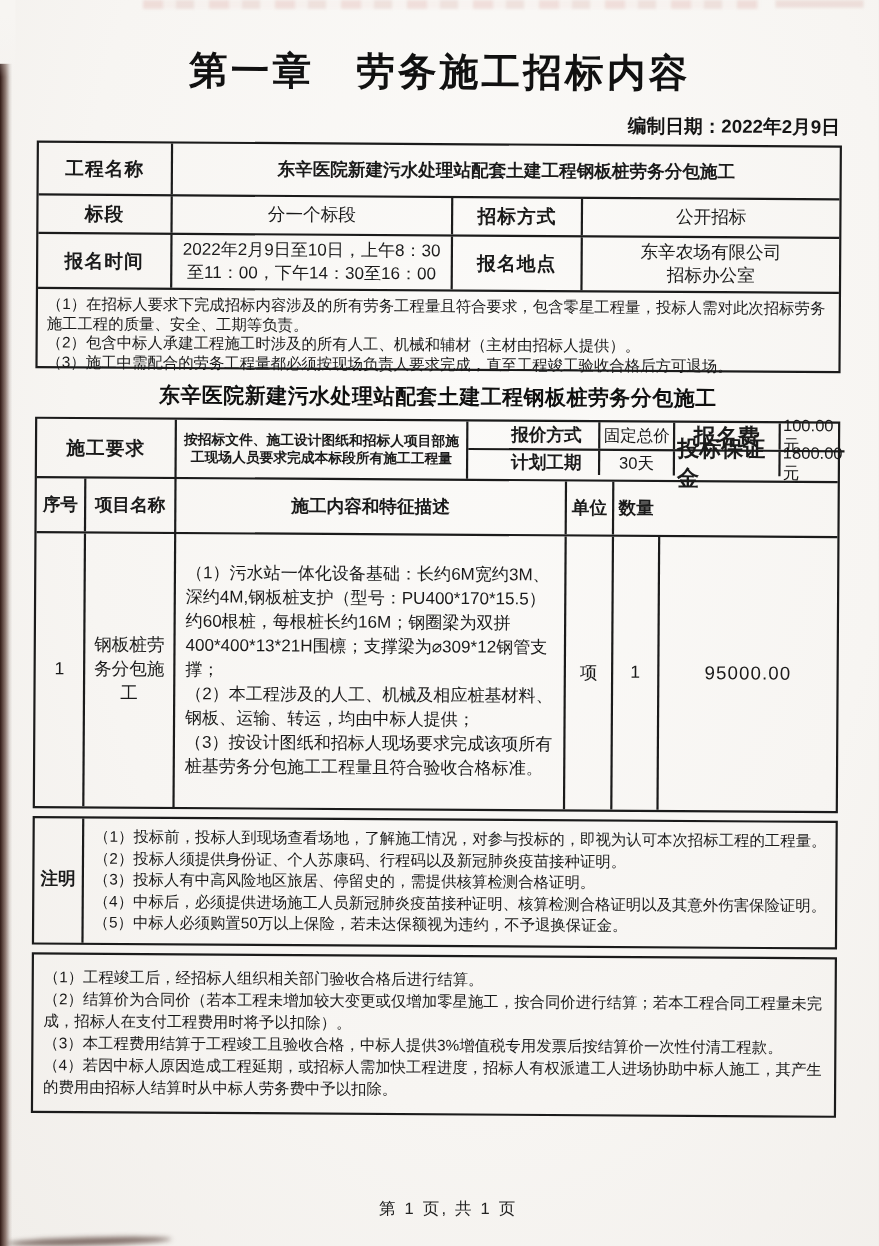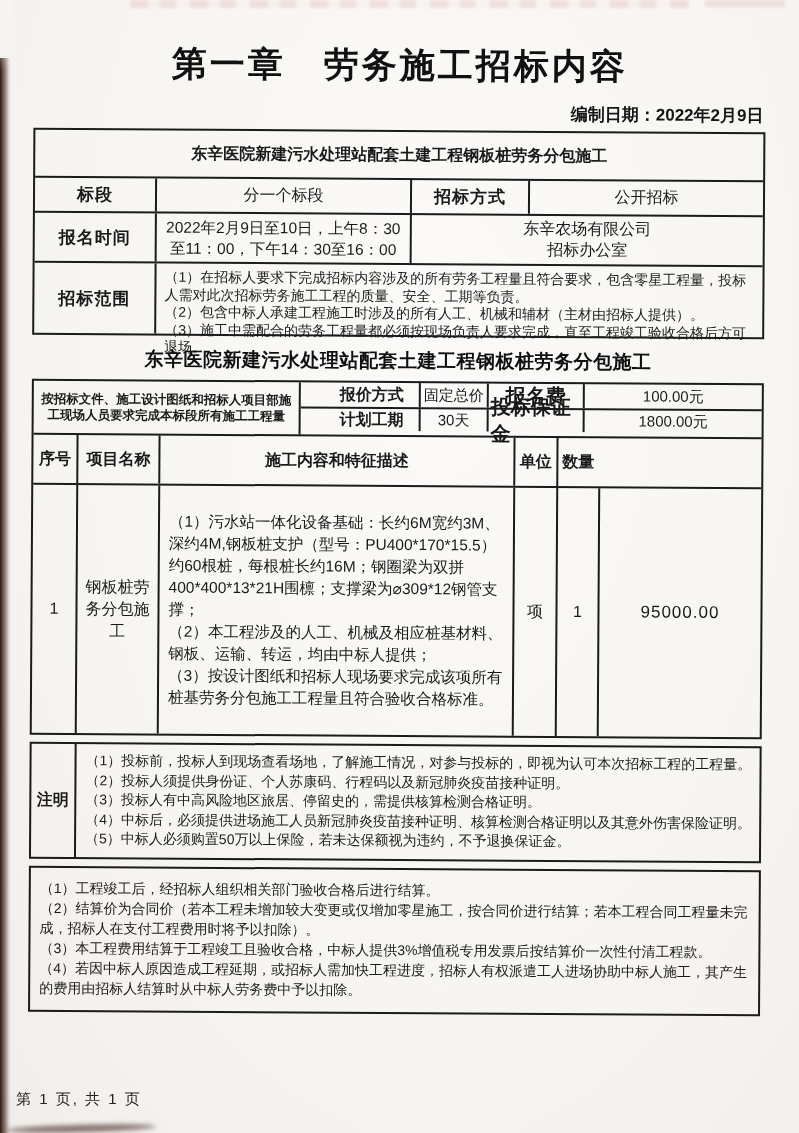--- a/index.html
+++ b/index.html
@@ -134,71 +134,73 @@
   .blk-body {
     flex: 1 1 auto; min-width: 0; align-items: flex-start; text-align: left;
     justify-content: center; padding: 7px 4px 8px 9px;
     font-size: 14px; line-height: 19.5px;
   }
   .blk-body div { width: 100%; }
   .settle-body { line-height: 20px; padding-top: 10px; padding-bottom: 12px; }
 
   .footer {
     position: absolute; left: 16px; right: 0; bottom: 24px;
-    font-size: 15px; color: #222; letter-spacing: 2px;
+    text-align: center; font-size: 15px; color: #222; letter-spacing: 2px;
   }
 </style>
 </head>
 <body>
 
 <div class="page">
 
   <div class="top-bleed"></div>
   <div class="top-bleed-2"></div>
   <div class="binding-shadow"></div>
   <div class="binding-shadow-top-fade"></div>
   <div class="bottom-smudge"></div>
 
   <div class="content">
 
     <div class="doc-title">第一章　劳务施工招标内容</div>
     <div class="date-line">编制日期：2022年2月9日</div>
 
     <div class="tbl">
       <div class="trow h-r1">
+        <div class="tcell w-label lbl">工程名称</div>
         <div class="tcell grow val bold">东辛医院新建污水处理站配套土建工程钢板桩劳务分包施工</div>
       </div>
       <div class="trow h-r2">
         <div class="tcell w-label lbl">标段</div>
         <div class="tcell w-v1 val">分一个标段</div>
         <div class="tcell w-l2 lbl">招标方式</div>
         <div class="tcell grow val">公开招标</div>
       </div>
       <div class="trow h-r3">
         <div class="tcell w-label lbl">报名时间</div>
         <div class="tcell w-v1 val" style="font-size:15.5px; line-height:21px;">2022年2月9日至10日，上午8：30至11：00，下午14：30至16：00</div>
+        <div class="tcell w-l2 lbl">报名地点</div>
         <div class="tcell grow val">
           <div>东辛农场有限公司</div>
           <div>招标办公室</div>
         </div>
       </div>
       <div class="trow" style="height:72px;">
-        <div class="tcell w-label lbl">招标范围</div>
         <div class="tcell grow scope-cell">
           <div>（1）在招标人要求下完成招标内容涉及的所有劳务工程量且符合要求，包含零星工程量，投标人需对此次招标劳务施工工程的质量、安全、工期等负责。</div>
           <div>（2）包含中标人承建工程施工时涉及的所有人工、机械和辅材（主材由招标人提供）。</div>
           <div>（3）施工中需配合的劳务工程量都必须按现场负责人要求完成，直至工程竣工验收合格后方可退场。</div>
         </div>
       </div>
     </div>
 
     <div class="subtitle">东辛医院新建污水处理站配套土建工程钢板桩劳务分包施工</div>
 
     <div class="tbl">
       <div class="trow" style="height:52px;">
+        <div class="tcell req-label lbl">施工要求</div>
         <div class="tcell req-desc">按招标文件、施工设计图纸和招标人项目部施工现场人员要求完成本标段所有施工工程量</div>
         <div class="pricing-col">
           <div class="pricing-row">
             <div class="pcell p-w1">报价方式</div>
             <div class="pcell p-w2">固定总价</div>
             <div class="pcell p-w3">报名费</div>
             <div class="pcell p-w4">100.00元</div>
           </div>
           <div class="pricing-row">
             <div class="pcell p-w1">计划工期</div>

